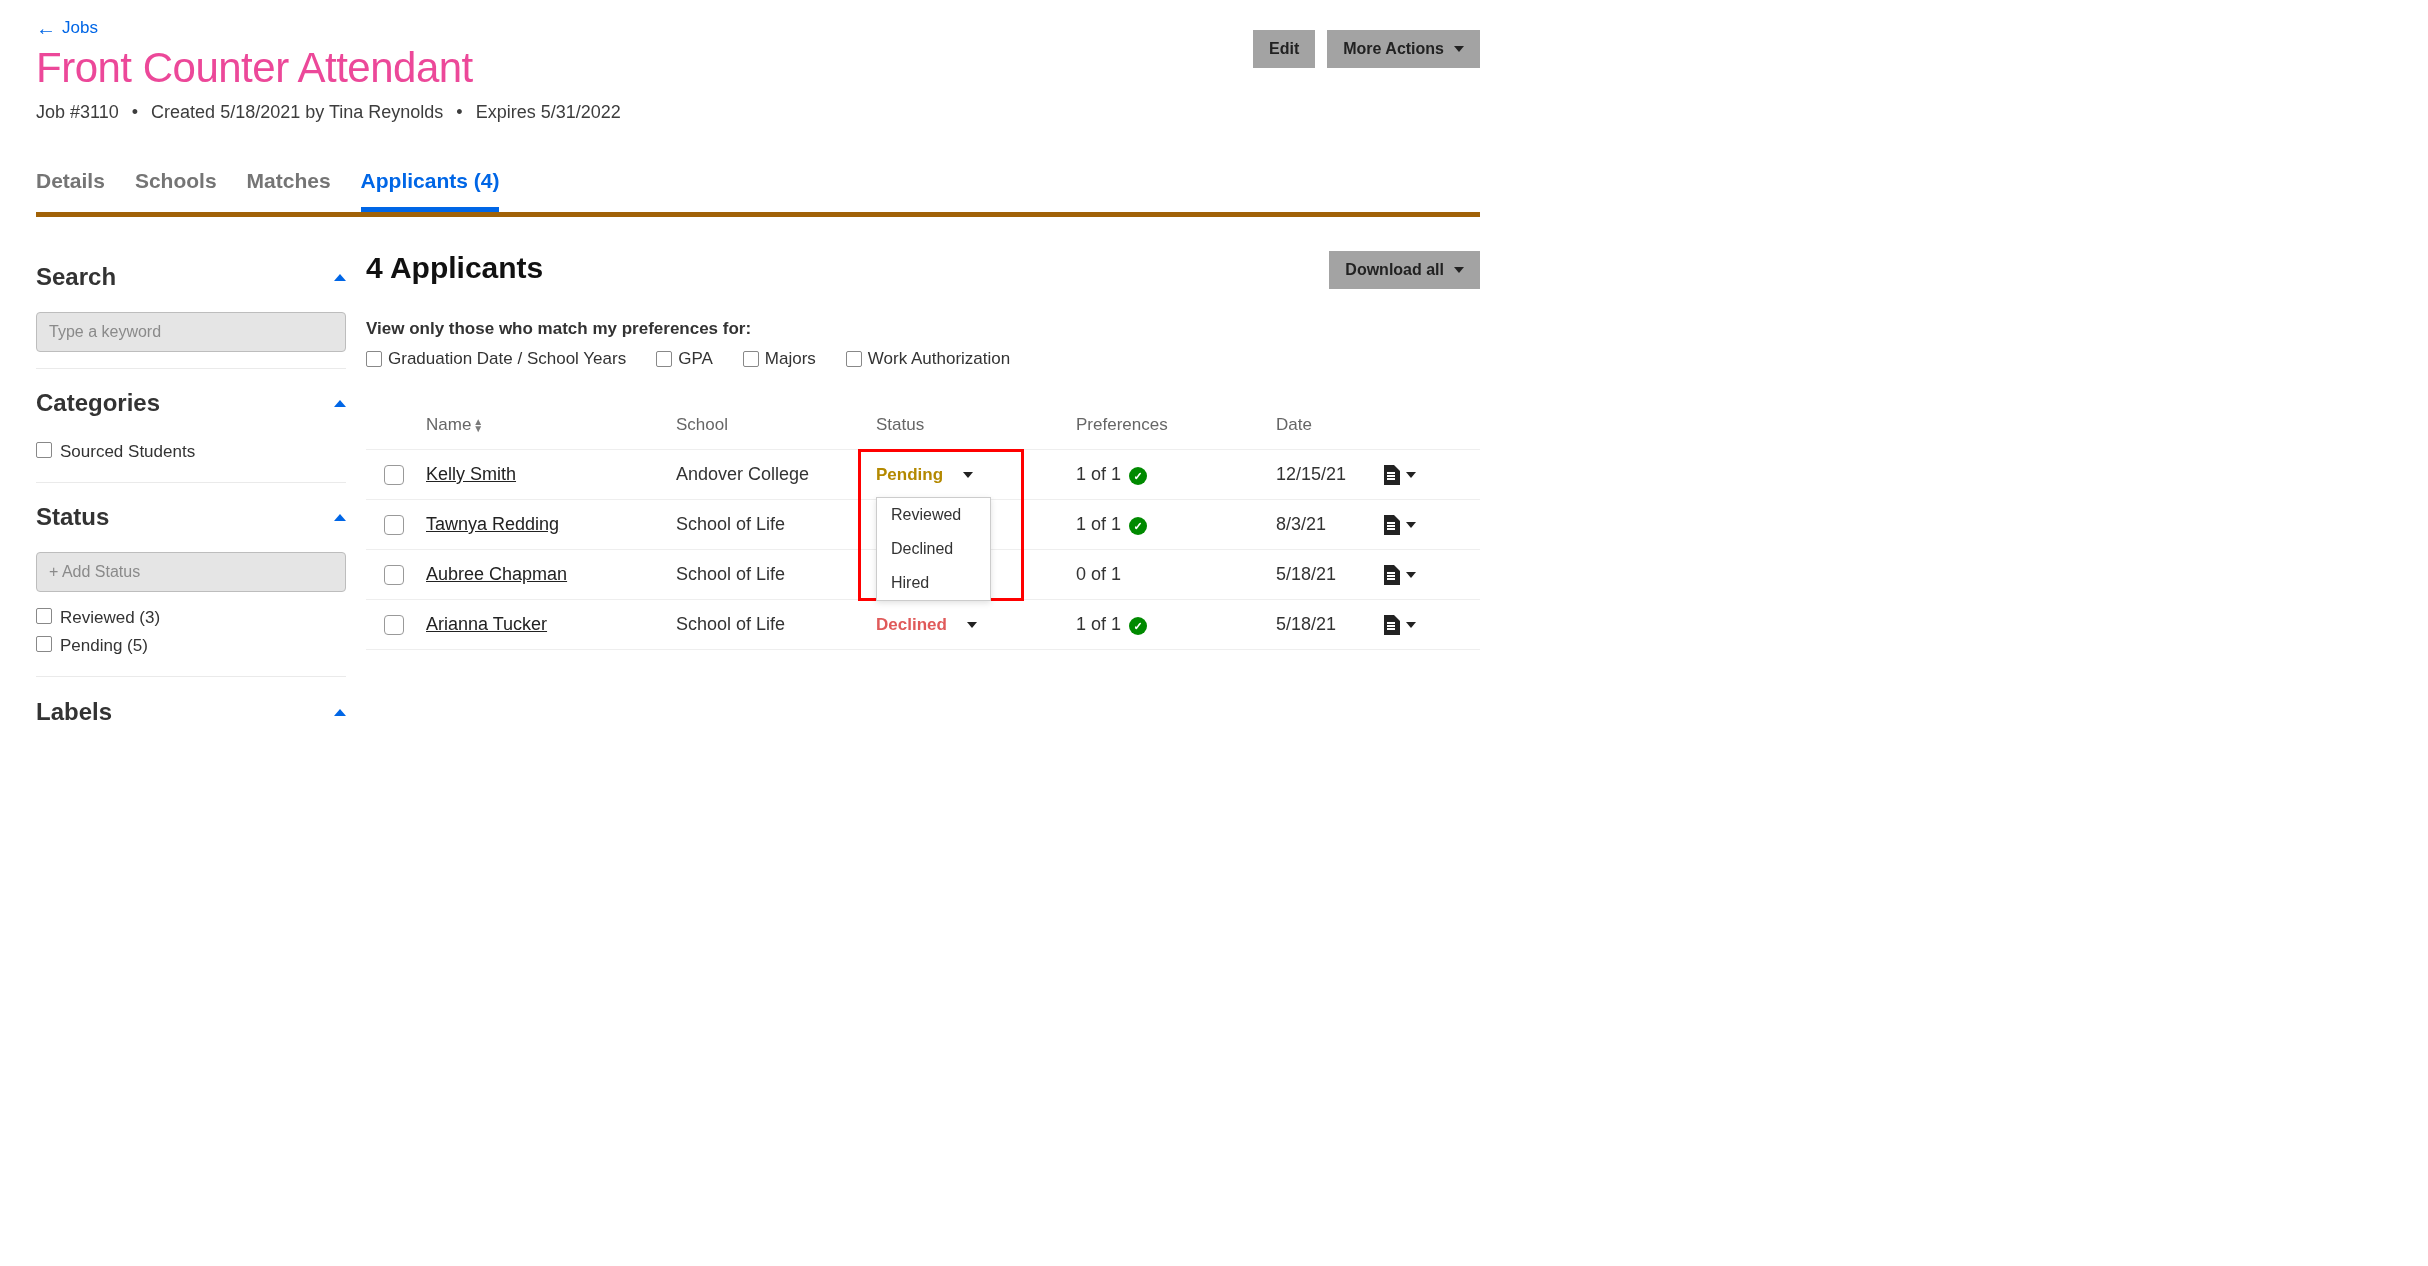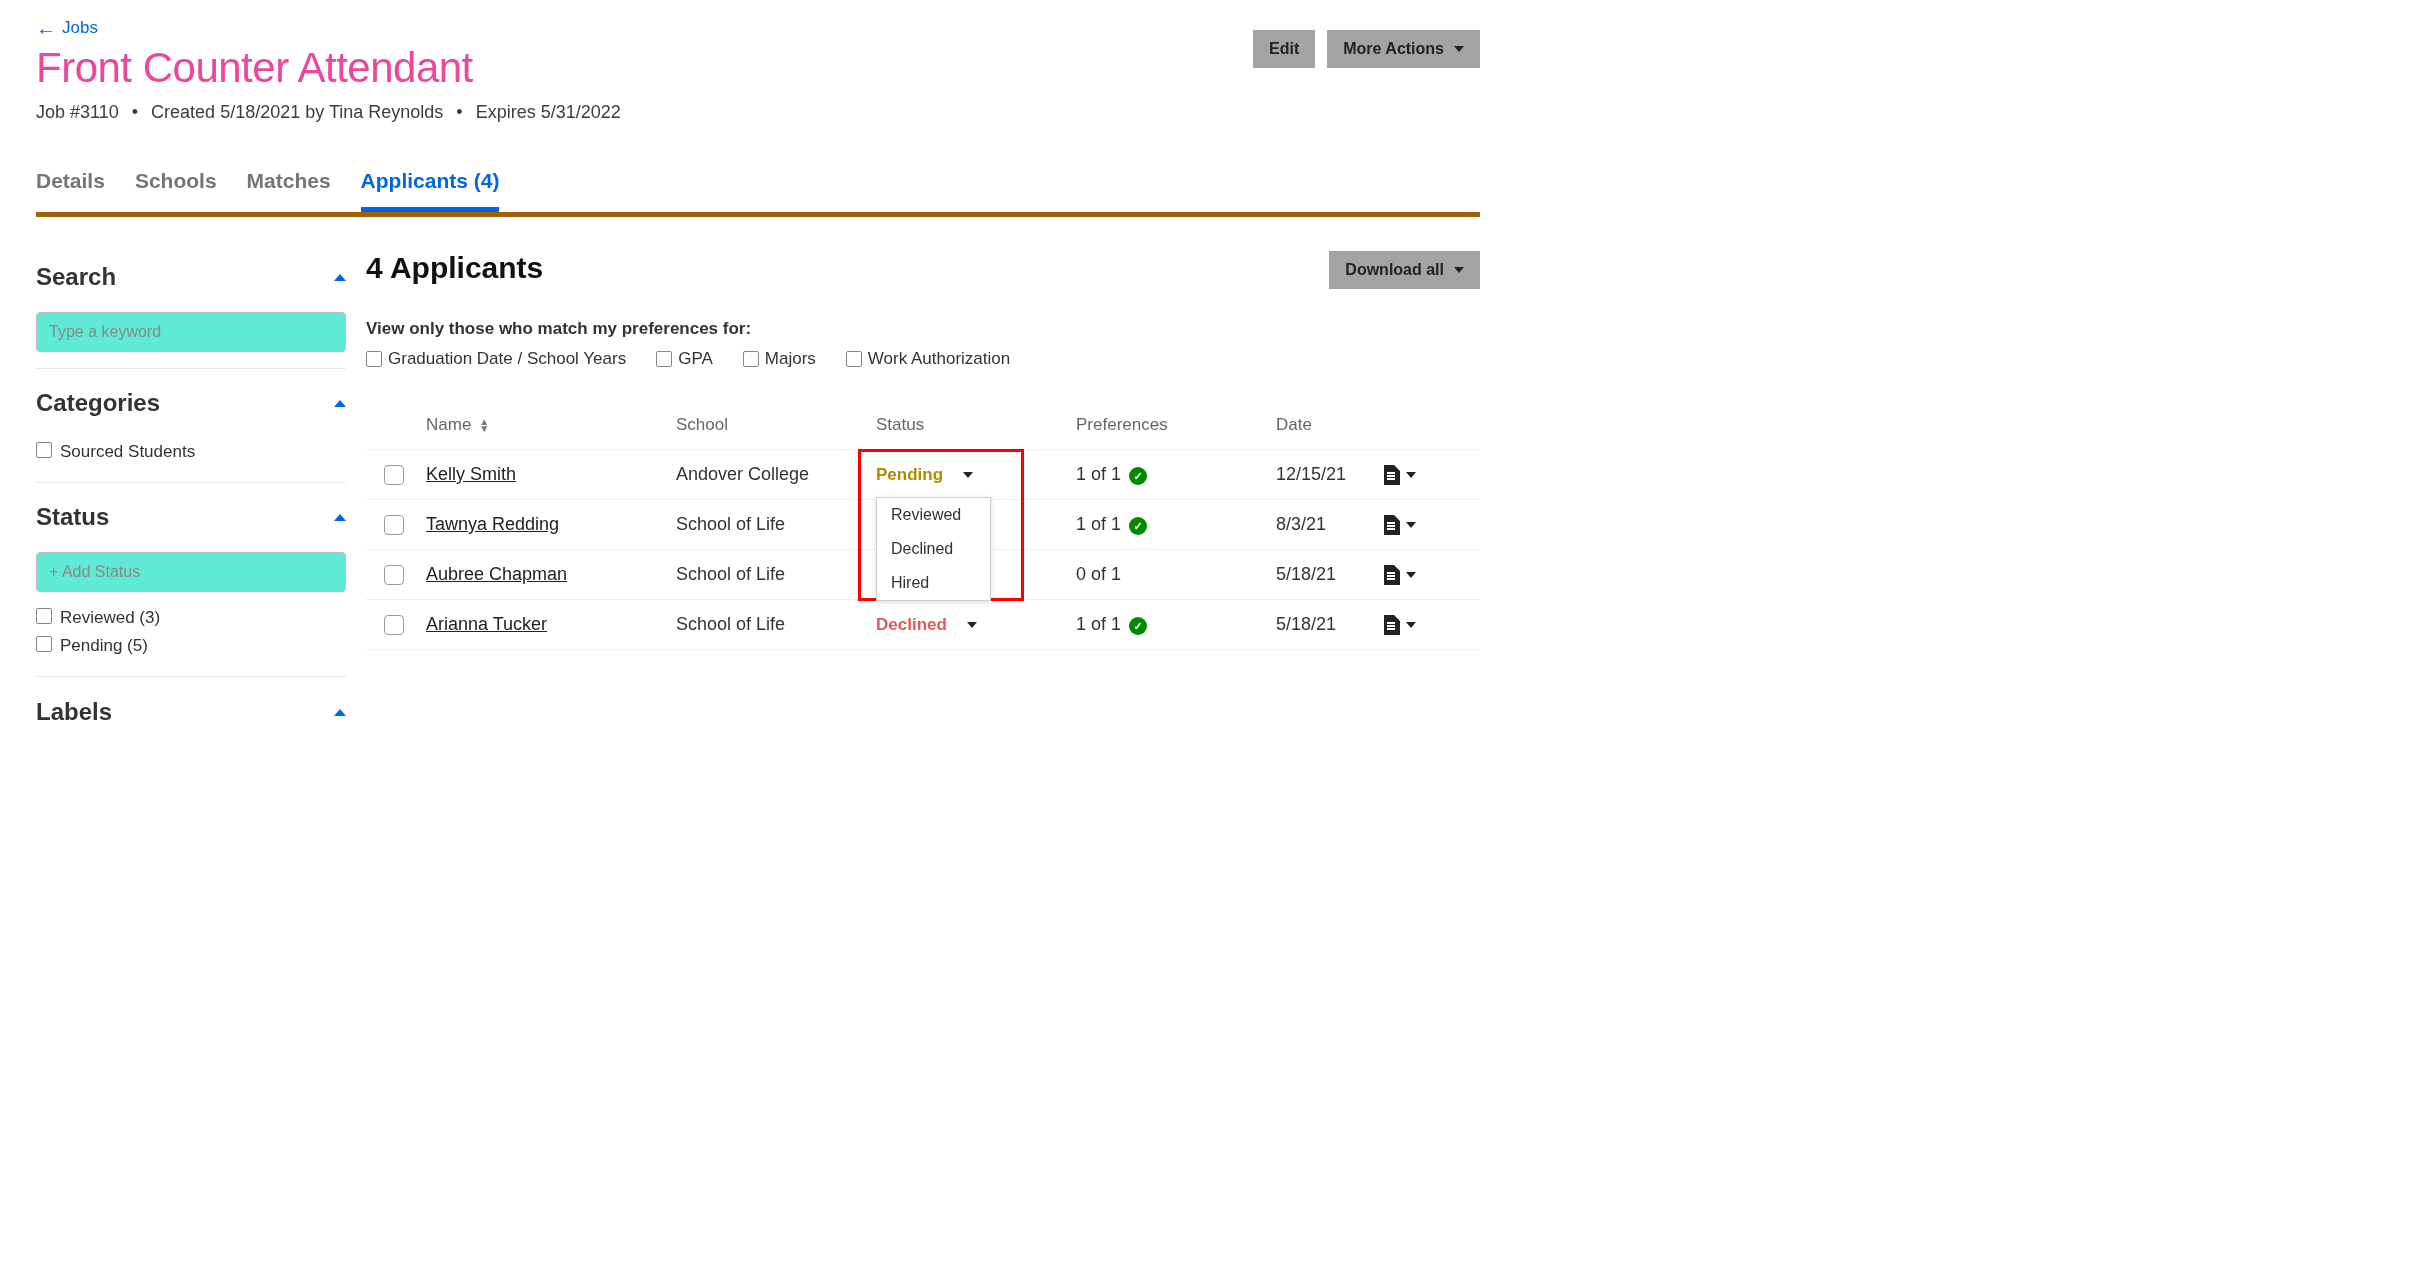--- a/index.html
+++ b/index.html
@@ -119,21 +119,21 @@
     border-right: 6px solid transparent;
     border-bottom: 7px solid #0066e6;
   }
   .text-input {
     width: 100%;
     border: 1px solid #bdbdbd;
     border-radius: 4px;
     padding: 10px 12px;
     font-size: 16px;
     color: #333;
-    background: #5eead4;
+    background: #e5e5e5;
   }
   .text-input::placeholder { color: #8a8a8a; }
   .cb-row {
     display: flex;
     align-items: flex-start;
     gap: 8px;
     font-size: 17px;
     color: #333;
     padding: 4px 0;
   }
@@ -186,21 +186,21 @@
   .th-row {
     color: #666;
     font-size: 17px;
     font-weight: 400;
     border-bottom: 1px solid #eee;
   }
   .td-row {
     border-bottom: 1px solid #eee;
     font-size: 18px;
   }
-  .th-name { display: flex; align-items: center; gap: 8px; }
+  .th-name { display: flex; align-items: center; gap: 2px; }
   .sort-arrows { font-size: 10px; color: #7a7a7a; line-height: 0.7;}
   .row-cb {
     width: 20px; height: 20px;
     border: 1.5px solid #999;
     border-radius: 4px;
     margin-left: 18px;
   }
   .name-link {
     color: #222;
     text-decoration: underline;

